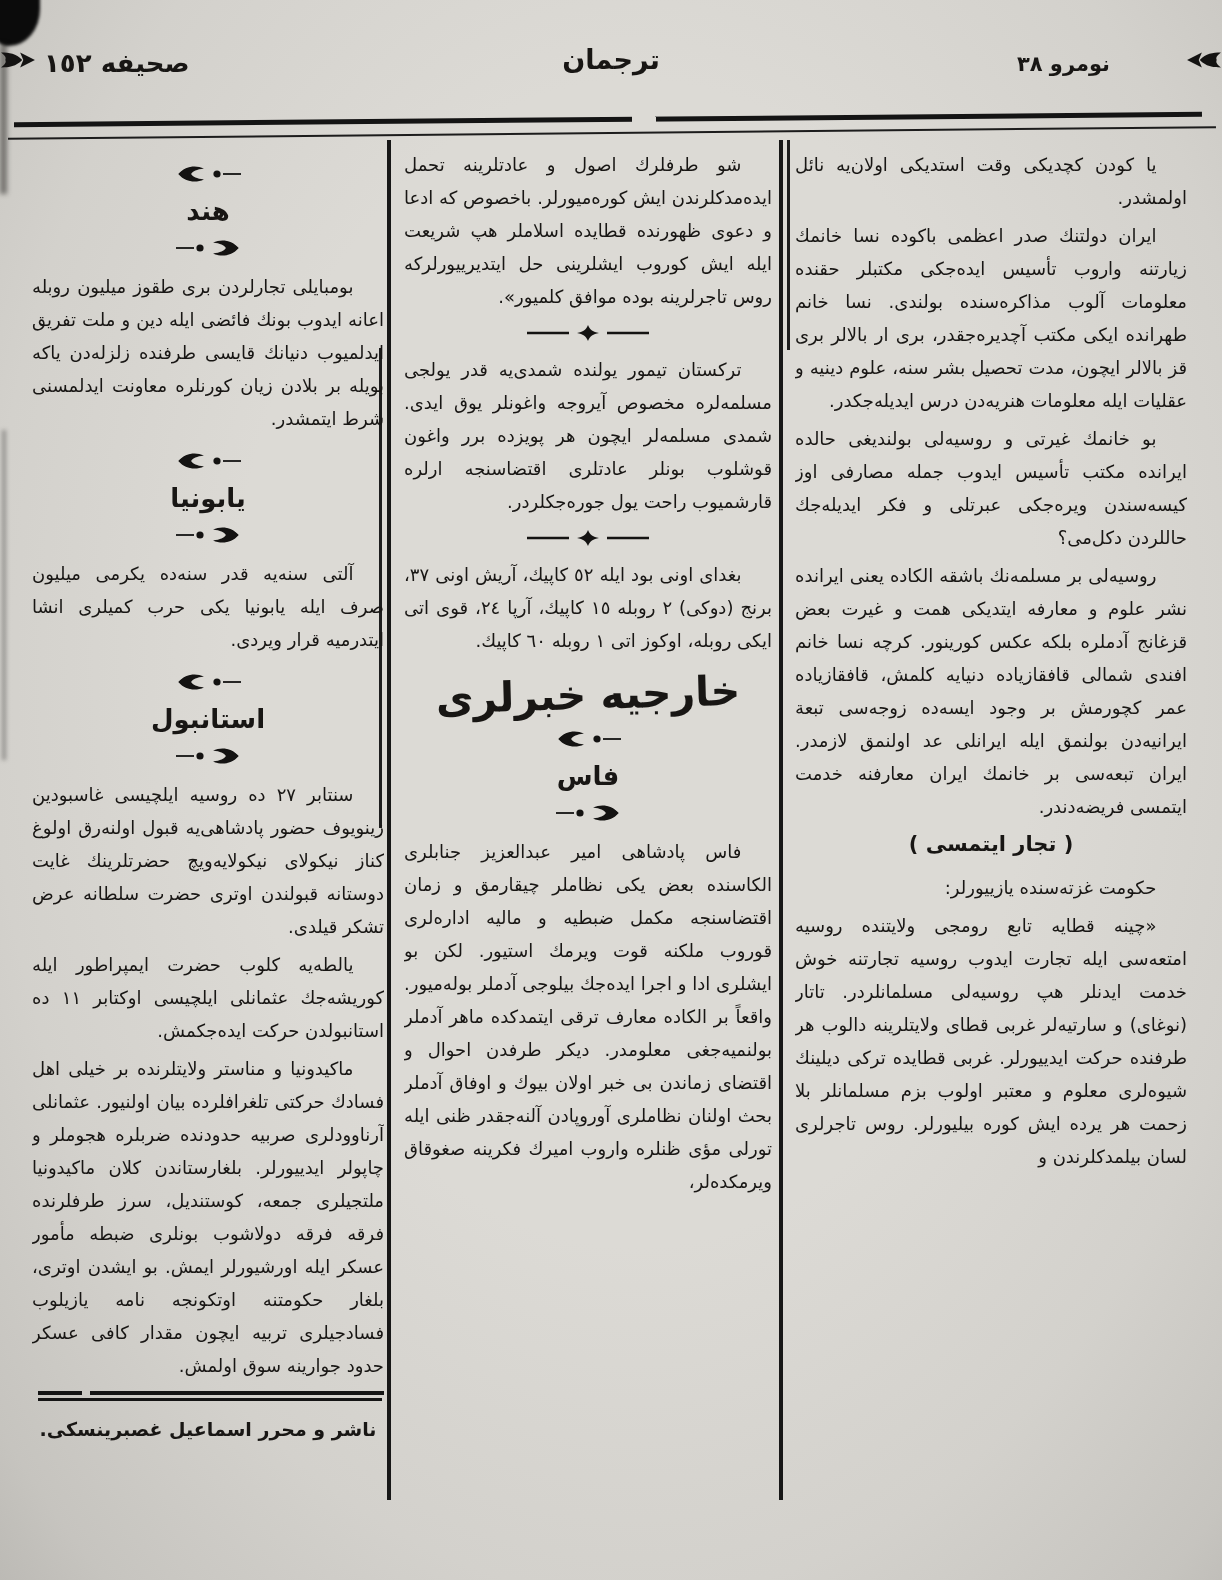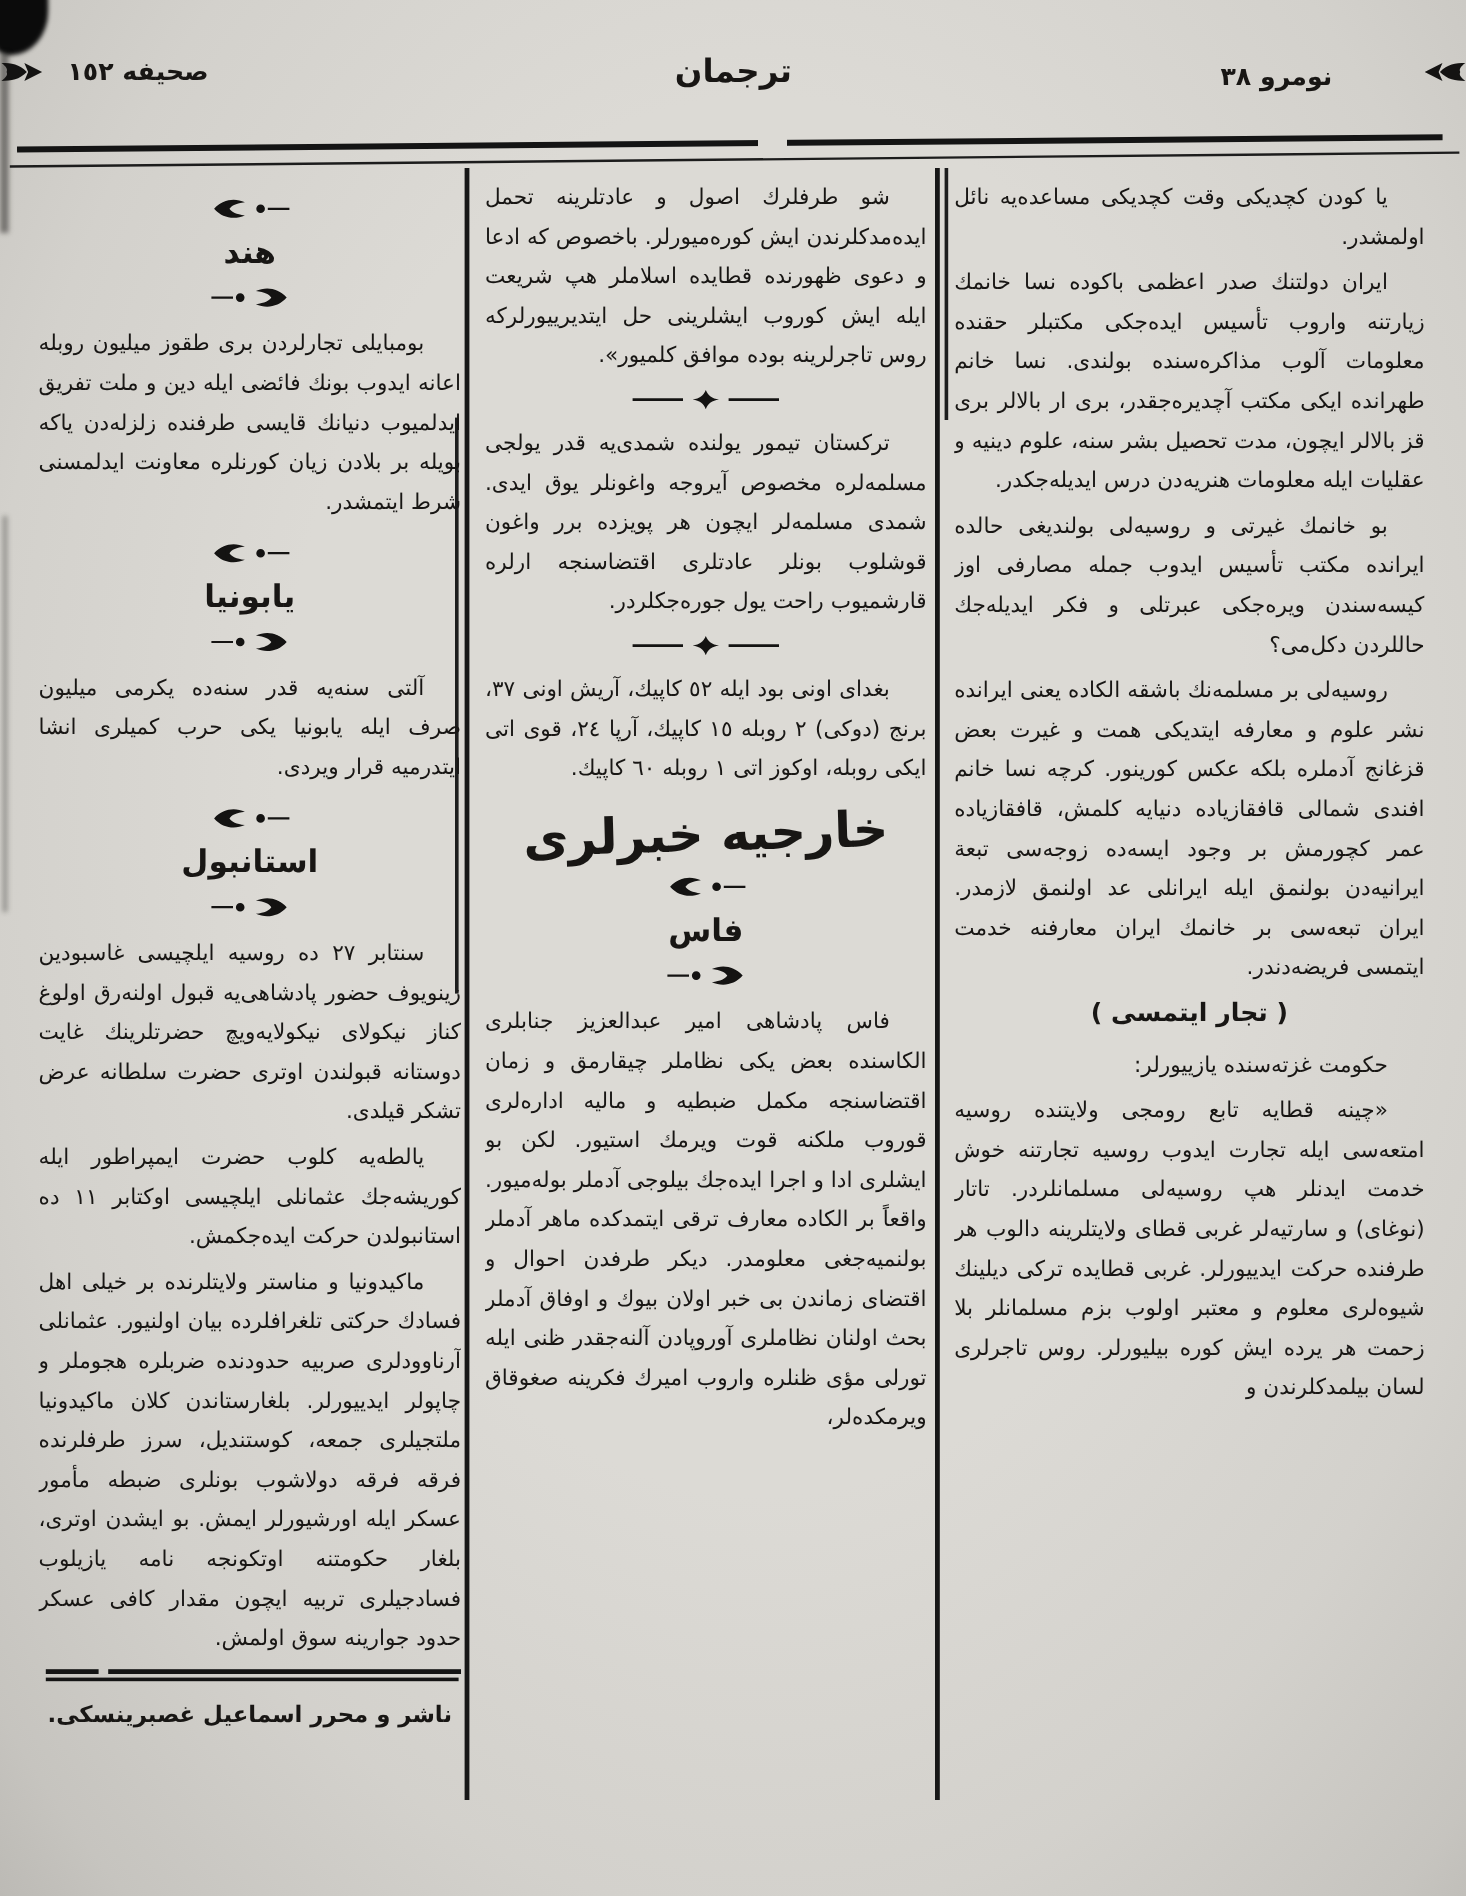--- a/index.html
+++ b/index.html
@@ -11,21 +11,21 @@
     font-family:"DejaVu Sans", sans-serif;
     direction:rtl;
   }
   
   .corner-blob{position:absolute;left:-6px;top:-8px;width:46px;height:54px;background:#0b0b0b;
     border-radius:0 12% 68% 28%;filter:blur(1.6px);}
   .edge-streak{position:absolute;left:0;top:44px;width:7px;height:150px;background:rgba(25,24,22,.5);filter:blur(2.4px);}
   .edge-streak2{position:absolute;left:2px;top:430px;width:4px;height:330px;background:rgba(30,29,27,.35);filter:blur(2.2px);}
 
   
-  .mast-page{position:absolute;top:48px;left:56px;font-size:21px;font-weight:bold;direction:rtl;}
+  .mast-page{position:absolute;top:48px;left:44px;font-size:26px;font-weight:bold;direction:rtl;}
   .mast-issue{position:absolute;top:52px;right:112px;font-size:21px;font-weight:bold;direction:rtl;}
   .mast-title{position:absolute;top:44px;left:0;right:0;display:flex;justify-content:space-between;align-items:center;gap:16px;
     font-size:27px;font-weight:bold;}
   .mast-orn svg{width:36px;height:22px;fill:#141312;display:block;}
 
   .hrule-thick{position:absolute;left:14px;right:20px;top:117px;height:5px;
     background:linear-gradient(90deg,#141414 0 52%,transparent 52% 54%,#141414 54% 100%);
     transform:rotate(-0.5deg);}
   .hrule-thin{position:absolute;left:8px;right:6px;top:132px;height:2px;background:#1c1c1c;transform:rotate(-0.55deg);}
 
@@ -90,21 +90,21 @@
 
   <div class="mast-issue">نومرو ٣٨</div>
 
   <div class="hrule-thick"></div>
   <div class="hrule-thin"></div>
 
   <div class="vrule v1"></div>
   <div class="vrule v2"></div>
 
   <div class="col col-right">
-      <p class="para">يا كودن كچديكى وقت كچديكى مساعده‌يه نائل اولمشدر.</p>
+      <p class="para">يا كودن كچديكى وقت استديكى اولان‌يه نائل اولمشدر.</p>
       <p class="para">ايران دولتنك صدر اعظمى باكوده نسا خانمك زيارتنه واروب تأسيس ايده‌جكى مكتبلر حقنده معلومات آلوب مذاكره‌سنده بولندى. نسا خانم طهرانده ايكى مكتب آچديره‌جقدر، برى ار بالالر برى قز بالالر ايچون، مدت تحصيل بشر سنه، علوم دينيه و عقليات ايله معلومات هنريه‌دن درس ايديله‌جكدر.</p>
       <p class="para">بو خانمك غيرتى و روسيه‌لى بولنديغى حالده ايرانده مكتب تأسيس ايدوب جمله مصارفى اوز كيسه‌سندن ويره‌جكى عبرتلى و فكر ايديله‌جك حاللردن دكل‌مى؟</p>
       <p class="para">روسيه‌لى بر مسلمه‌نك باشقه الكاده يعنى ايرانده نشر علوم و معارفه ايتديكى همت و غيرت بعض قزغانج آدملره بلكه عكس كورينور. كرچه نسا خانم افندى شمالى قافقازياده دنيايه كلمش، قافقازياده عمر كچورمش بر وجود ايسه‌ده زوجه‌سى تبعة ايرانيه‌دن بولنمق ايله ايرانلى عد اولنمق لازمدر. ايران تبعه‌سى بر خانمك ايران معارفنه خدمت ايتمسى فريضه‌دندر.</p>
       <div class="subheading">( تجار ايتمسى )</div>
       <p class="para">حكومت غزته‌سنده يازييورلر:</p>
       <p class="para">«چينه قطايه تابع رومجى ولايتنده روسيه امتعه‌سى ايله تجارت ايدوب روسيه تجارتنه خوش خدمت ايدنلر هپ روسيه‌لى مسلمانلردر. تاتار (نوغاى) و سارتيه‌لر غربى قطاى ولايتلرينه دالوب هر طرفنده حركت ايدييورلر. غربى قطايده تركى ديلينك شيوه‌لرى معلوم و معتبر اولوب بزم مسلمانلر بلا زحمت هر يرده ايش كوره بيليورلر. روس تاجرلرى لسان بيلمدكلرندن و</p>
     </div>
   <div class="col col-middle">
       <p class="para">شو طرفلرك اصول و عادتلرينه تحمل ايده‌مدكلرندن ايش كوره‌ميورلر. باخصوص كه ادعا و دعوى ظهورنده قطايده اسلاملر هپ شريعت ايله ايش كوروب ايشلرينى حل ايتديرييورلركه روس تاجرلرينه بوده موافق كلميور».</p>
       <div class="sep">

